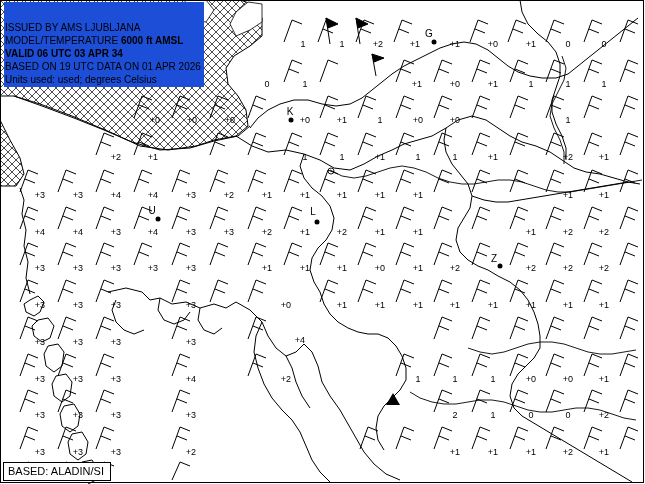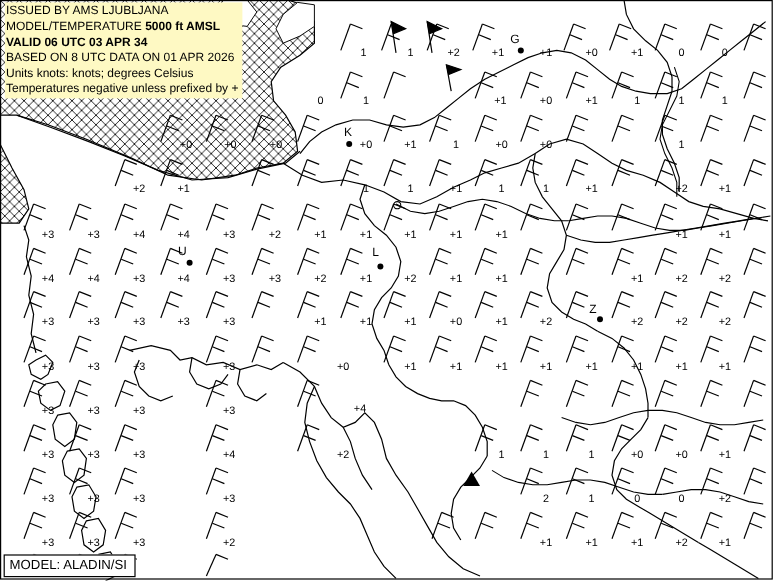--- a/index.html
+++ b/index.html
@@ -13,21 +13,21 @@
   }
   #map-frame {
     position:absolute; left:0; top:0; width:644px; height:483px;
     border:1px solid #000; box-sizing:border-box;
   }
   svg.layer { position:absolute; left:0; top:0; width:645px; height:484px; }
 
   #header-block {
     position:absolute; left:4px; top:2px;
     font-size:10px; line-height:13px; color:#000;
-    background:#fef9c3; padding:1px 3px 1px 1px;
+    background:#1d4ed8; padding:19px 3px 1px 1px;
     z-index:20; white-space:nowrap;
   }
   #header-block div { white-space:nowrap; }
   .b { font-weight:bold; }
 
   #model-block {
     position:absolute; left:3px; bottom:3px;
     font-size:11px; color:#000; background:#ffffff;
     border:1px solid #000; padding:2px 6px 3px 4px;
     z-index:20; white-space:nowrap;
@@ -954,29 +954,28 @@
           <path d="M180,462 L190,466"></path>
         </g>
     </g>
   </svg>
 
   <div id="map-frame"></div>
 
   <div id="header-block">
     <div>ISSUED BY AMS LJUBLJANA</div>
     <div>
-      <span>MODEL/TEMPERATURE </span><span class="b">5000 ft AMSL</span>
+      <span>MODEL/TEMPERATURE </span><span class="b">6000 ft AMSL</span>
     </div>
     <div class="b">VALID 06 UTC 03 APR 34</div>
-    <div>BASED ON 8 UTC DATA ON 01 APR 2026</div>
-    <div>Units knots: knots; degrees Celsius</div>
-    <div>Temperatures negative unless prefixed by +</div>
+    <div>BASED ON 19 UTC DATA ON 01 APR 2026</div>
+    <div>Units used: used; degrees Celsius</div>
   </div>
 
-  <div id="model-block">MODEL: ALADIN/SI</div>
+  <div id="model-block">BASED: ALADIN/SI</div>
 
   <div id="city-layer">
       <div class="city-label" style="left: 429px; top: 33px;">G</div>
       <div class="city-dot" style="left: 434px; top: 42px;"></div>
       <div class="city-label" style="left: 290px; top: 111px;">K</div>
       <div class="city-dot" style="left: 291px; top: 120px;"></div>
       <div class="city-label" style="left: 152px; top: 210px;">U</div>
       <div class="city-dot" style="left: 158px; top: 219px;"></div>
       <div class="city-label" style="left: 313px; top: 211px;">L</div>
       <div class="city-dot" style="left: 317px; top: 222px;"></div>

